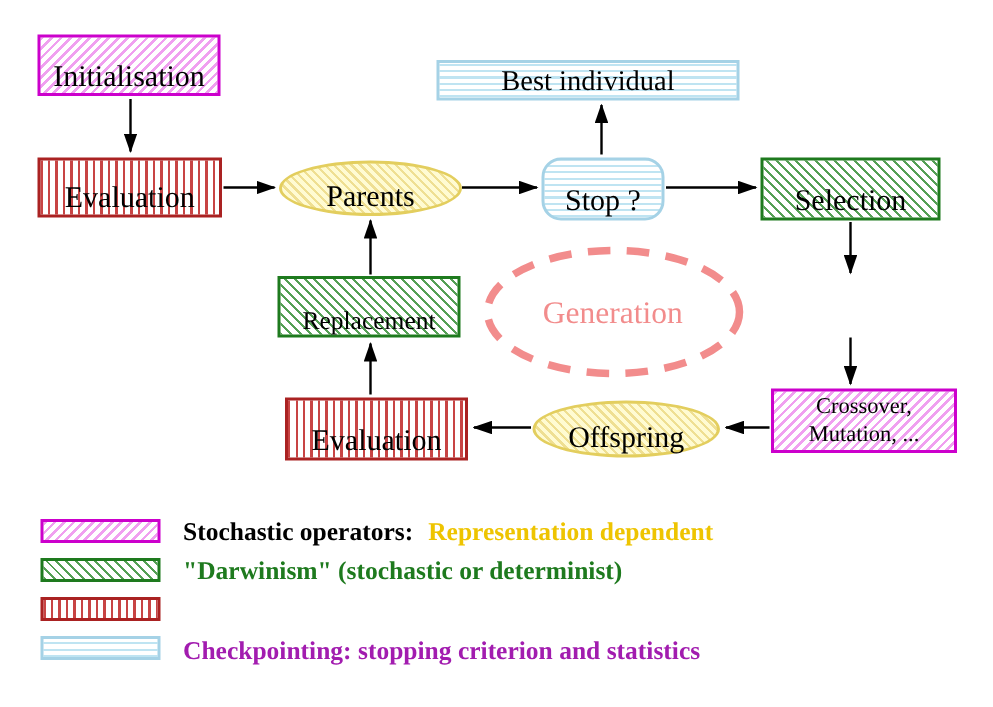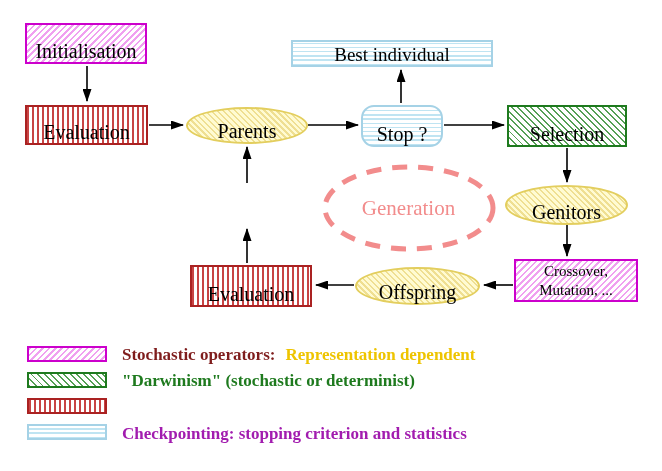--- a/index.html
+++ b/index.html
@@ -22,21 +22,21 @@
   .h-cyan{border:2px solid #a5d2e6;
     background:repeating-linear-gradient(0deg,#bfe4f2 0 1.4px,#ffffff 1.4px 4.2px);}
   .h-yellow{border:2px solid #e3ce5e;border-radius:50%;
     background:#fffbd2 repeating-linear-gradient(45deg,#efdf92 0 1.6px,rgba(0,0,0,0) 1.6px 4.2px);}
   .rounded{border-radius:13px;}
   .gen-label{position:absolute;color:#f28c8c;font-size:21px;display:flex;
     align-items:center;justify-content:center;text-align:center;}
   
   .swatch{position:absolute;width:80px;height:16px;box-sizing:border-box;}
   .legend-text{position:absolute;left:122px;font-size:17px;font-weight:bold;white-space:nowrap;}
-  .lt-magenta{color:#7f1d1d;font-family:Liberation Serif, serif;}
+  .lt-magenta{color:#000000;font-family:Liberation Serif, serif;}
   .lt-yellow{color:#eec400;margin-left:10px;}
   .lt-green{color:#1e7a1e;}
   .lt-red{color:#cc1111;}
   .lt-cyan{color:#a21caf;}
   .two-line{font-size:15px;line-height:19px;}
 </style>
 </head>
 <body>
 
 <div class="canvas">
@@ -86,24 +86,24 @@
   </div>
 
   <div class="node h-cyan rounded" style="left:361px;top:105px;width:82px;height:42px;">
     <span>Stop ?</span>
   </div>
 
   <div class="node h-green" style="left:507px;top:105px;width:120px;height:42px;">
     <span>Selection</span>
   </div>
 
+  <div class="node h-green" style="left:185px;top:184px;width:122px;height:41px;font-size:17px;">
+    <span>Replacement</span>
+  </div>
 
-  <div class="node h-yellow" style="left:505px;top:185px;width:123px;height:40px;">
-    <span>Genitors</span>
-  </div>
 
   <div class="node h-magenta two-line" style="left:514px;top:259px;width:124px;height:43px;">
     <span>
       <span>Crossover,</span><br>
       <span>Mutation, ...</span>
     </span>
   </div>
 
   <div class="node h-yellow" style="left:355px;top:267px;width:125px;height:38px;">
     <span>Offspring</span>

